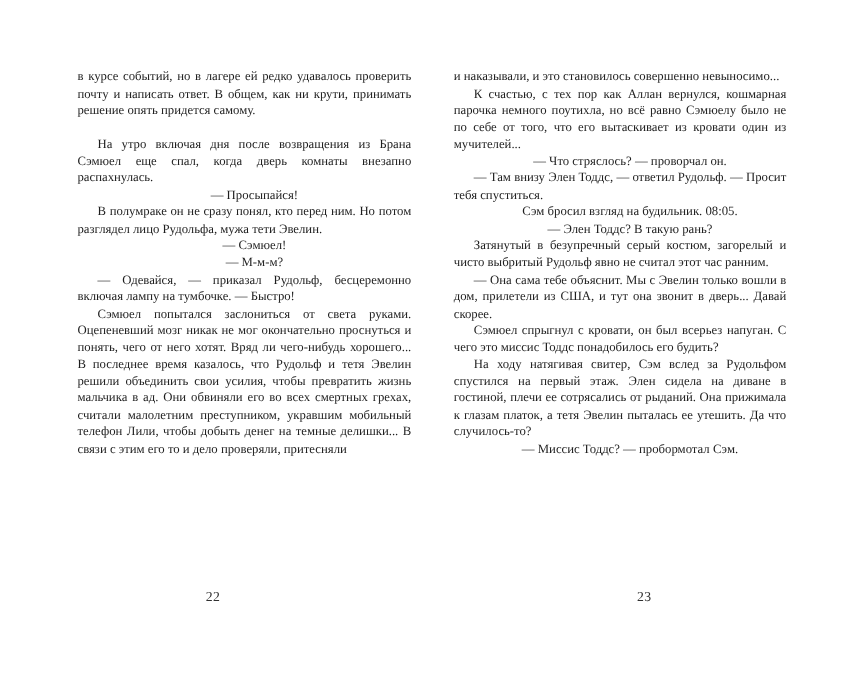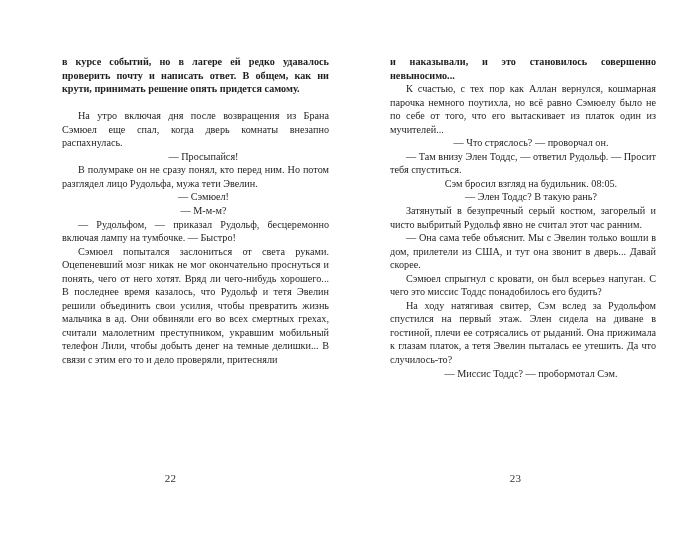--- a/index.html
+++ b/index.html
@@ -36,31 +36,30 @@
     line-height: 13.55px;
     text-align: justify;
     text-justify: inter-word;
     color: #1e1e1e;
   }
   .page-left .text-column {
     left: 62px;
     width: 267px;
   }
   .page-right .text-column {
-    left: 46px;
+    left: 19px;
     width: 266px;
   }
 
   p.para {
     margin: 0;
     text-indent: 16px;
   }
   p.para.cont {
     text-indent: 0;
-    font-weight: bold;
   }
   p.para.dialogue {
     text-indent: 16px;
   }
   p.para.last-line-left {
     text-align: center;
   }
   .section-gap {
     height: 13.5px;
   }
@@ -85,30 +84,30 @@
 
   <div class="page page-left">
     <div class="text-column">
       <p class="para cont">в курсе событий, но в лагере ей редко удавалось проверить почту и написать ответ. В общем, как ни крути, принимать решение опять придется самому.</p>
       <div class="section-gap"></div>
       <p class="para">На утро включая дня после возвращения из Брана Сэмюел еще спал, когда дверь комнаты внезапно распахнулась.</p>
       <p class="para dialogue last-line-left">— Просыпайся!</p>
       <p class="para">В полумраке он не сразу понял, кто перед ним. Но потом разглядел лицо Рудольфа, мужа тети Эвелин.</p>
       <p class="para dialogue last-line-left">— Сэмюел!</p>
       <p class="para dialogue last-line-left">— М-м-м?</p>
-      <p class="para dialogue">— Рудольфом, — приказал Рудольф, бесцеремонно включая лампу на тумбочке. — Быстро!</p>
+      <p class="para dialogue">— Одевайся, — приказал Рудольф, бесцеремонно включая лампу на тумбочке. — Быстро!</p>
       <p class="para">Сэмюел попытался заслониться от света руками. Оцепеневший мозг никак не мог окончательно проснуться и понять, чего от него хотят. Вряд ли чего-нибудь хорошего... В последнее время казалось, что Рудольф и тетя Эвелин решили объединить свои усилия, чтобы превратить жизнь мальчика в ад. Они обвиняли его во всех смертных грехах, считали малолетним преступником, укравшим мобильный телефон Лили, чтобы добыть денег на темные делишки... В связи с этим его то и дело проверяли, притесняли</p>
     </div>
     <div class="folio">22</div>
   </div>
 
   <div class="page page-right">
     <div class="text-column">
       <p class="para cont">и наказывали, и это становилось совершенно невыносимо...</p>
-      <p class="para">К счастью, с тех пор как Аллан вернулся, кошмарная парочка немного поутихла, но всё равно Сэмюелу было не по себе от того, что его вытаскивает из платок один из мучителей...</p>
+      <p class="para">К счастью, с тех пор как Аллан вернулся, кошмарная парочка немного поутихла, но всё равно Сэмюелу было не по себе от того, что его вытаскивает из кровати один из мучителей...</p>
       <p class="para dialogue last-line-left">— Что стряслось? — проворчал он.</p>
       <p class="para dialogue">— Там внизу Элен Тоддс, — ответил Рудольф. — Просит тебя спуститься.</p>
       <p class="para last-line-left">Сэм бросил взгляд на будильник. 08:05.</p>
       <p class="para dialogue last-line-left">— Элен Тоддс? В такую рань?</p>
       <p class="para">Затянутый в безупречный серый костюм, загорелый и чисто выбритый Рудольф явно не считал этот час ранним.</p>
       <p class="para dialogue">— Она сама тебе объяснит. Мы с Эвелин только вошли в дом, прилетели из США, и тут она звонит в дверь... Давай скорее.</p>
       <p class="para">Сэмюел спрыгнул с кровати, он был всерьез напуган. С чего это миссис Тоддс понадобилось его будить?</p>
       <p class="para">На ходу натягивая свитер, Сэм вслед за Рудольфом спустился на первый этаж. Элен сидела на диване в гостиной, плечи ее сотрясались от рыданий. Она прижимала к глазам платок, а тетя Эвелин пыталась ее утешить. Да что случилось-то?</p>
       <p class="para dialogue last-line-left">— Миссис Тоддс? — пробормотал Сэм.</p>
     </div>

